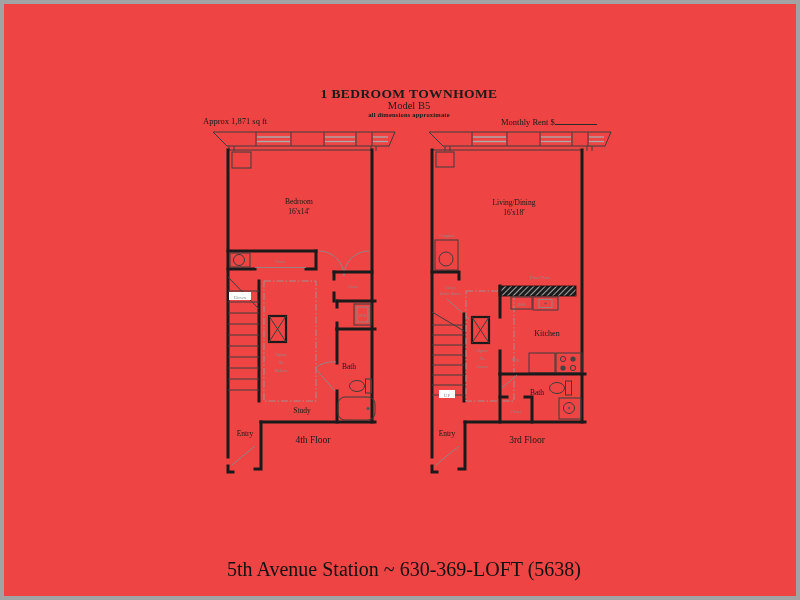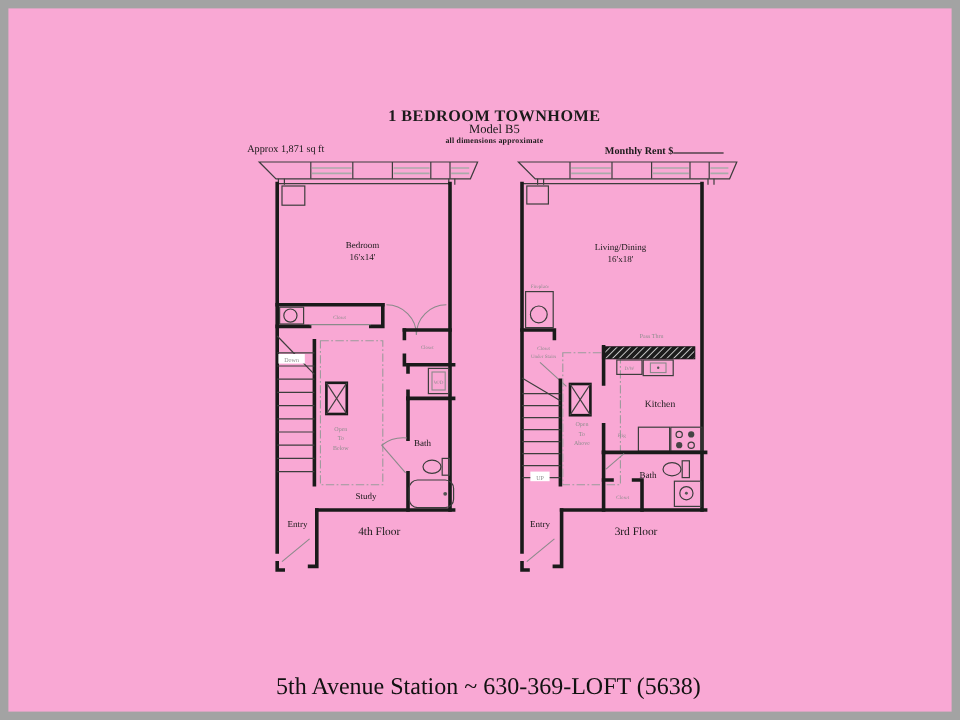--- a/index.html
+++ b/index.html
@@ -1,24 +1,24 @@
 <!DOCTYPE html>
 <html><head>
 <meta charset="utf-8">
 <style>
   html,body{margin:0;padding:0;background:#e8e8e8;}
-  .canvas{position:relative;width:800px;height:600px;background:#f9a8d4;border:7px solid #a3a3a3;
+  .canvas{position:relative;width:800px;height:600px;background:#ef4444;border:4px solid #a3a3a3;
           box-sizing:border-box;overflow:hidden;font-family:"Liberation Serif",serif;color:#1a1a1a;}
   .hdr-title{position:absolute;top:82px;left:0;width:810px;text-align:center;
              font-size:13.5px;font-weight:bold;letter-spacing:.4px;}
   .hdr-model{position:absolute;top:96px;left:0;width:810px;text-align:center;font-size:10.5px;}
   .hdr-disc{position:absolute;top:107px;left:0;width:810px;text-align:center;
             font-size:6.5px;font-weight:bold;letter-spacing:.2px;}
   .sqft{position:absolute;top:112px;left:199px;font-size:8.5px;}
-  .rent{position:absolute;top:111px;left:497px;font-size:8.5px;font-weight:bold;}
+  .rent{position:absolute;top:111px;left:497px;font-size:8.5px;}
   .rent .blank{display:inline-block;width:42px;border-bottom:1.2px solid #2a2a2a;height:9px;vertical-align:baseline;}
   .footer{position:absolute;top:554px;left:0;width:800px;text-align:center;font-size:20px;color:#111;}
   svg.plan{position:absolute;top:125px;}
   svg.plan.p4{left:195px;}
   svg.plan.p3{left:415px;}
   
   .wall{stroke:#1a1a1a;stroke-width:3;fill:none;stroke-linecap:square;}
   .wallm{stroke:#1a1a1a;stroke-width:2.2;fill:none;stroke-linecap:square;}
   .thin{stroke:#3d3d3d;stroke-width:1;fill:none;}
   .thin2{stroke:#8a8a8a;stroke-width:0.9;fill:none;}

